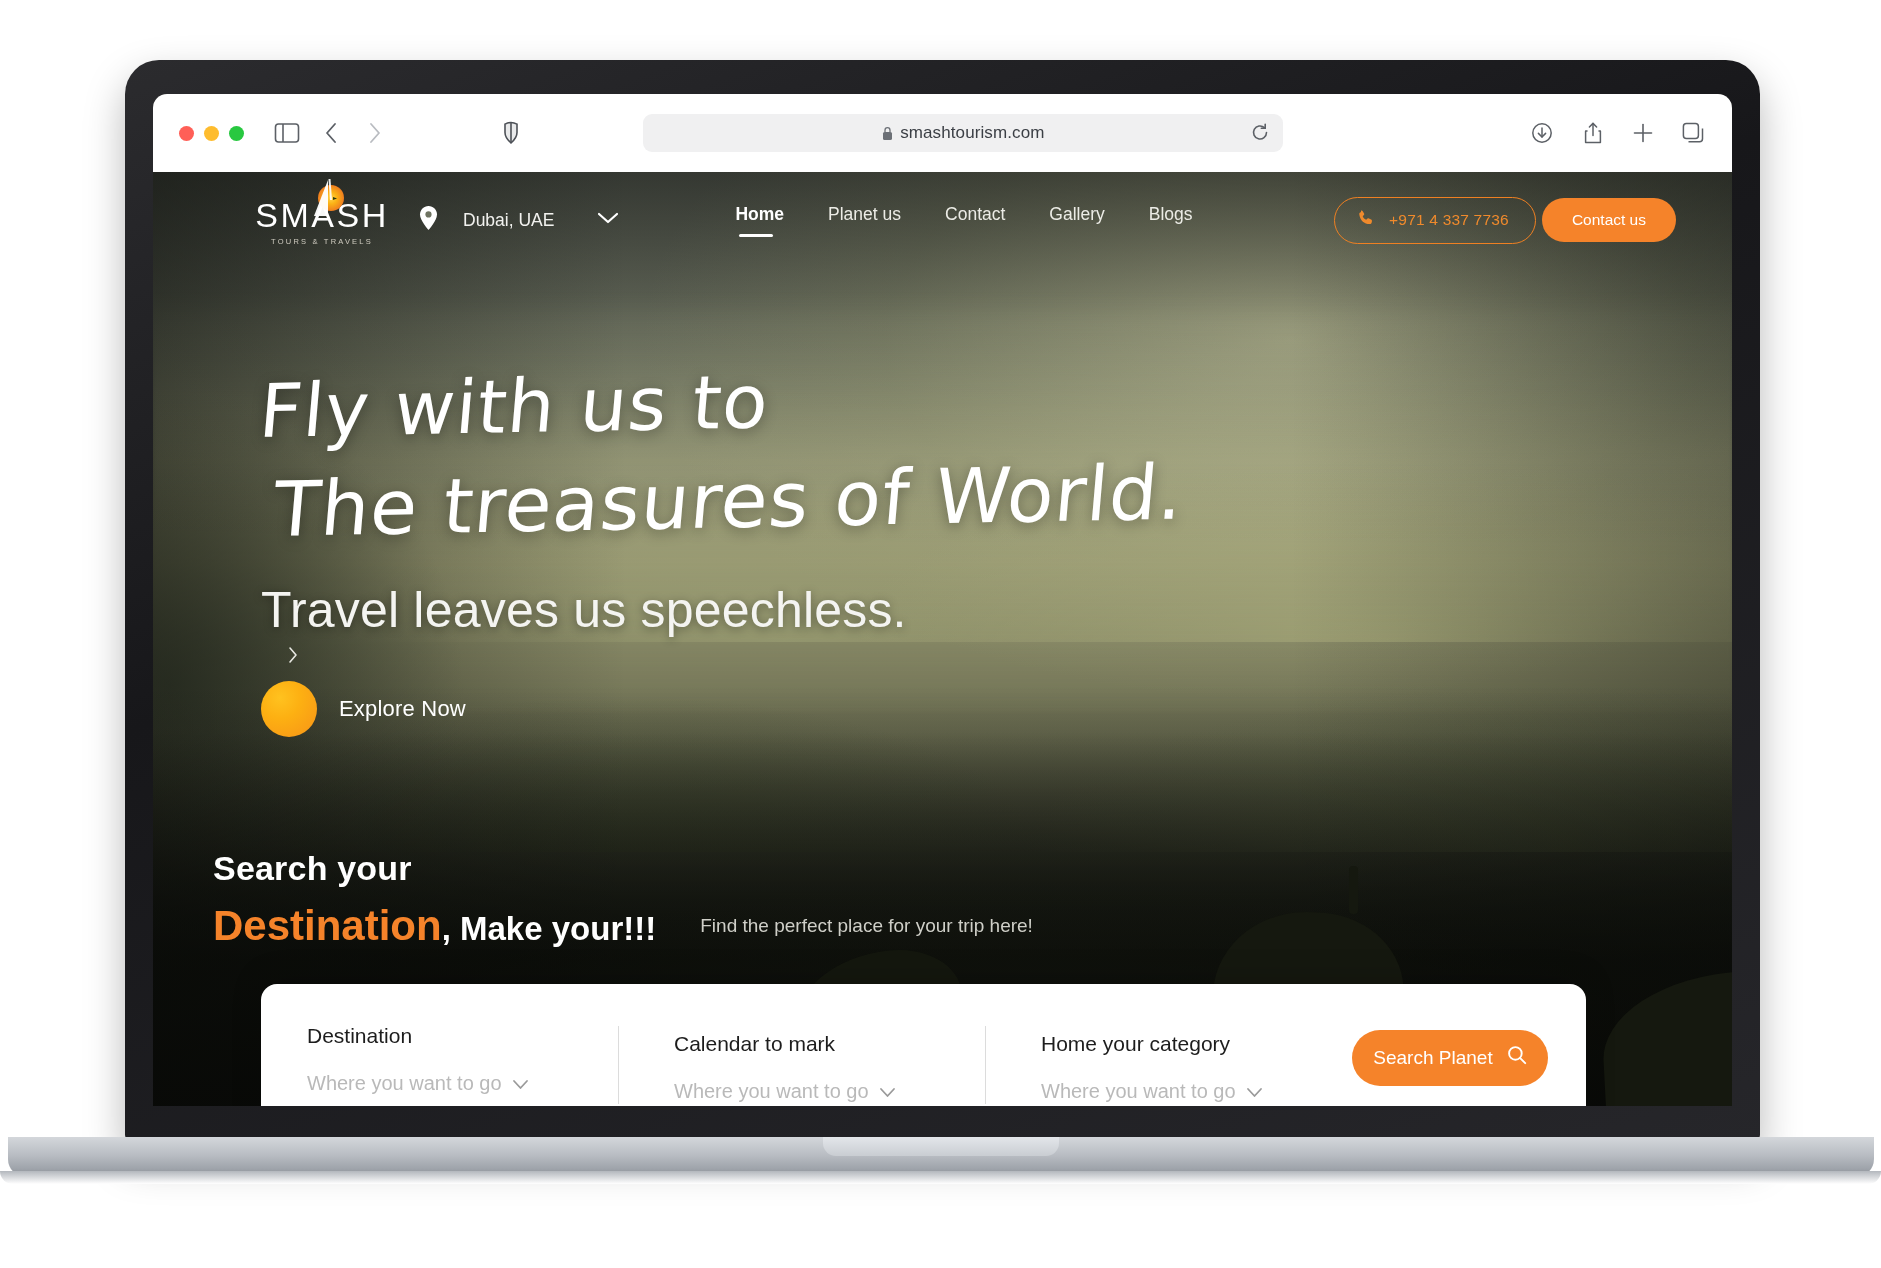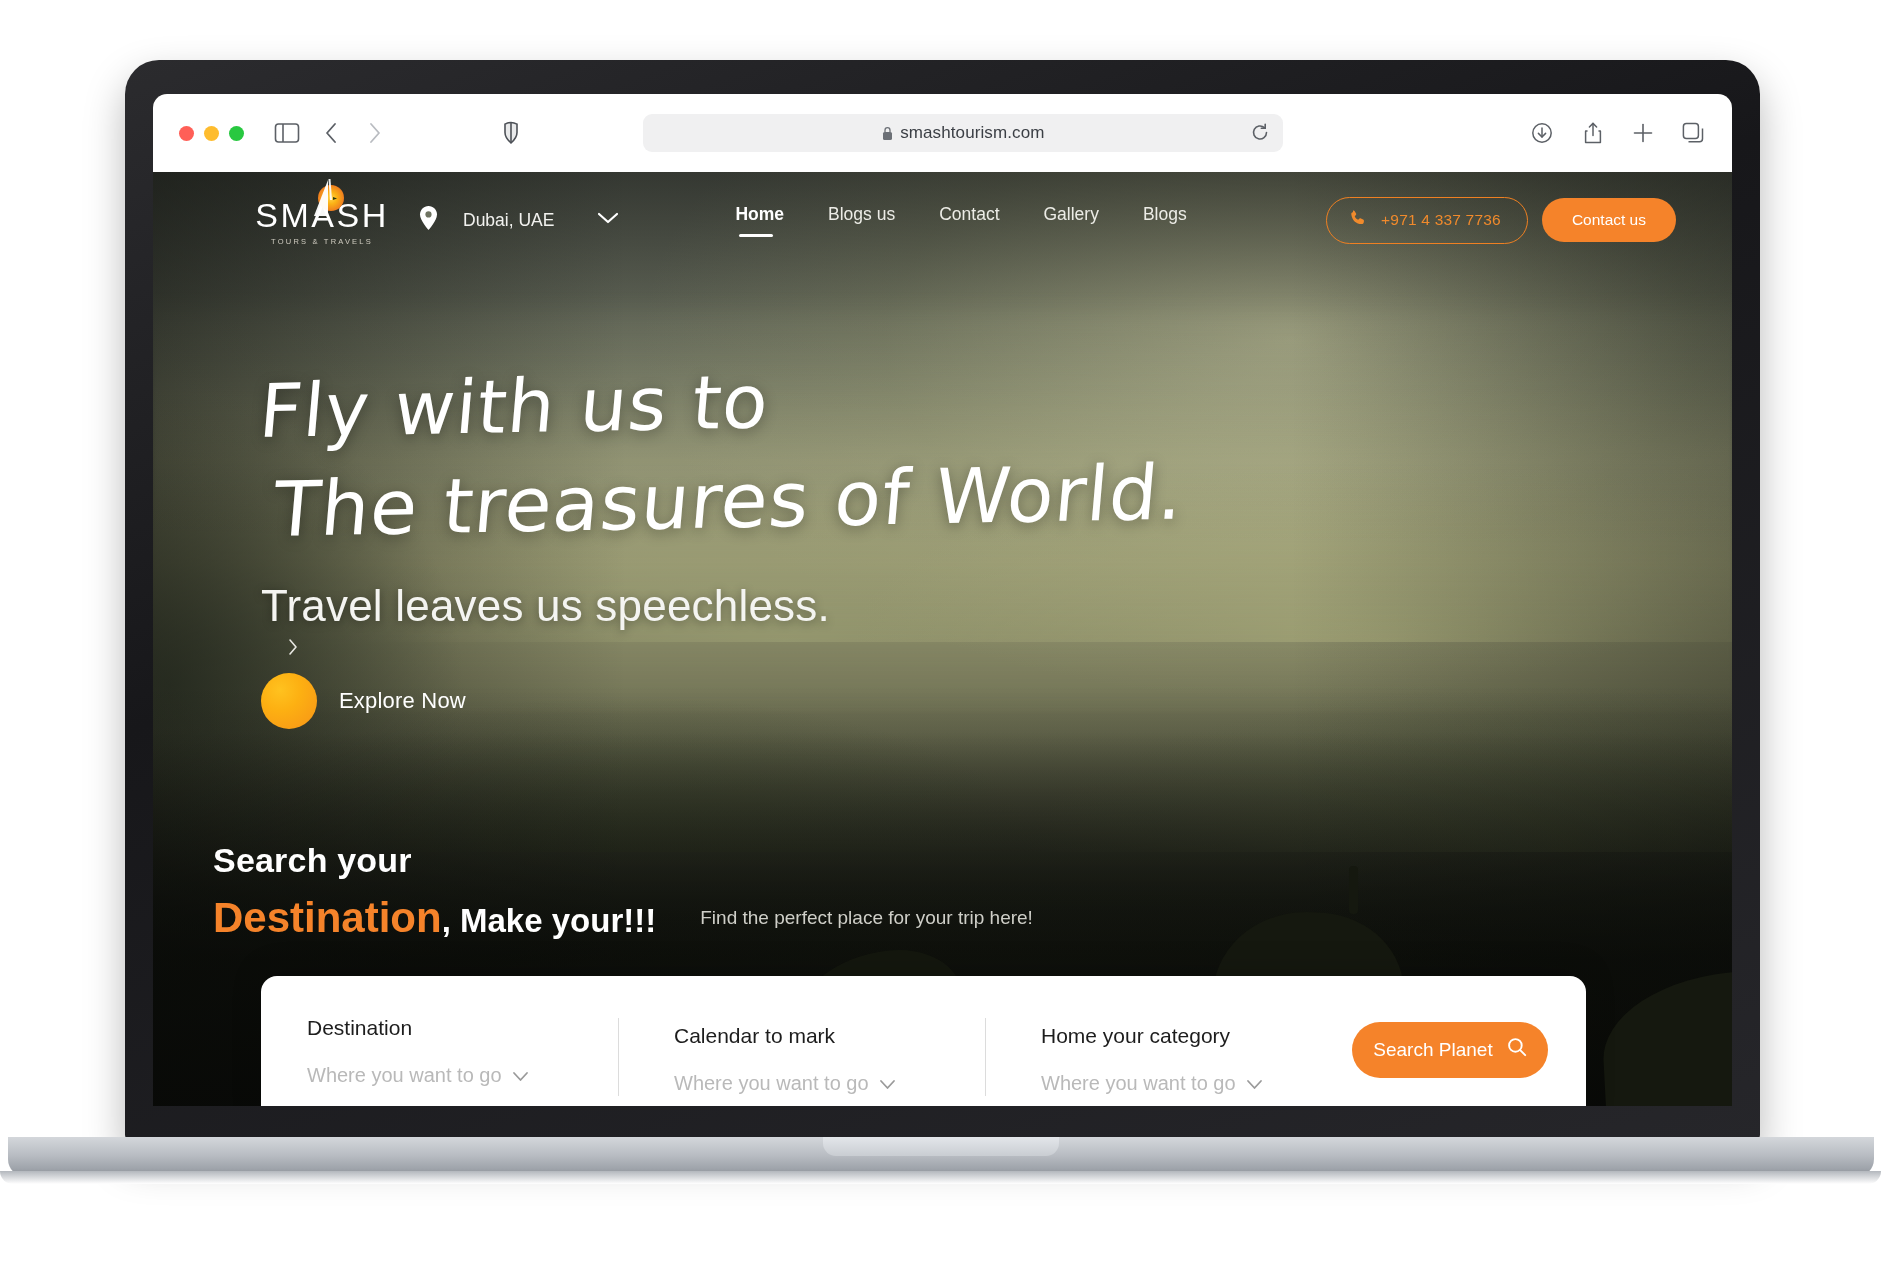--- a/index.html
+++ b/index.html
@@ -119,21 +119,21 @@
   .loc-label { font-size:17.5px; color:#f2f2ef; }
   .nav-links { display:flex; align-items:center; gap:44px; margin-left: 116px; }
   .nav-link {
     font-size: 17.5px; color:#ecece6; position:relative; padding-bottom:12px; cursor:pointer;
   }
   .nav-link.active { color:#fff; font-weight:700; }
   .nav-link.active::after {
     content:""; position:absolute; left:4px; bottom:0; width:34px; height:2.5px;
     background:#fff; border-radius:2px;
   }
-  .nav-right { display:flex; align-items:center; gap:14px; margin-left:auto; }
+  .nav-right { display:flex; align-items:center; gap:6px; margin-left:auto; }
   .phone-pill {
     display:flex; align-items:center; gap:13px;
     border:1.5px solid #ef8022; border-radius:28px; padding: 11px 26px 11px 22px;
     color:#f08a2c; font-size:15.5px; letter-spacing:.2px; cursor:pointer;
   }
   .contact-btn {
     background:#f5832a; color:#fff; border:none; border-radius:26px;
     padding: 13px 30px; font-size:15.5px; cursor:pointer;
     font-family:"Liberation Sans", sans-serif;
   }
@@ -142,21 +142,21 @@
   .hero { position:relative; z-index:5; padding-left: 108px; padding-top: 92px; }
   .script-line {
     font-family:"DejaVu Sans", sans-serif;
     color:#fff; font-weight:400; line-height: 1.02;
     font-size: 74px; letter-spacing: 1px;
     transform: skewX(-6deg) rotate(-1.1deg);
     text-shadow: 0 3px 14px rgba(0,0,0,.35);
   }
   .script-line.two { font-size: 76px; margin-top: 22px; margin-left: 14px; }
   .hero-sub {
-    margin-top: 46px; font-size: 44px; color:#f4f4f1; font-weight:400;
+    margin-top: 46px; font-size: 50px; color:#f4f4f1; font-weight:400;
     letter-spacing:.2px; text-shadow: 0 2px 10px rgba(0,0,0,.4);
   }
   .hero-chevron { margin-top: 6px; margin-left: 26px; color:#e8e8e2; }
   .explore-row { display:flex; align-items:center; gap:22px; margin-top: 12px; }
   .explore-circle {
     width: 56px; height:56px; border-radius:50%;
     background: radial-gradient(circle at 34% 30%, #ffc21f 0%, #fdb012 38%, #f79317 100%);
     cursor:pointer;
   }
   .explore-label { font-size:22px; color:#fff; letter-spacing:.2px; }
@@ -338,21 +338,21 @@
             <span class="loc-label">Dubai, UAE</span>
             <span style="margin-left:18px;">
               <svg width="22" height="14" viewBox="0 0 22 14" fill="none" stroke="#ffffff" stroke-width="2.2" stroke-linecap="round" stroke-linejoin="round">
                   <polyline points="2,3 11,11 20,3"></polyline>
                 </svg>
             </span>
           </div>
 
           <div class="nav-links">
             <span class="nav-link active">Home</span>
-            <span class="nav-link">Blogs us</span>
+            <span class="nav-link">Planet us</span>
             <span class="nav-link">Contact</span>
             <span class="nav-link">Gallery</span>
             <span class="nav-link">Blogs</span>
           </div>
 
           <div class="nav-right">
             <div class="phone-pill">
               <span>
                 <svg width="19" height="19" viewBox="0 0 20 20" fill="#f08a2c">
                   <path d="M4.2 1.6c.8-.2 1.6.2 2 .9l1.2 2.2c.4.7.2 1.5-.4 2l-1 .8c.7 1.7 2.1 3.1 3.8 3.8l.8-1c.5-.6 1.3-.8 2-.4l2.2 1.2c.7.4 1.1 1.2.9 2l-.3 1.3c-.2.9-1 1.5-1.9 1.5C7.4 15.9 3.1 11.6 2.4 5.4c-.1-.9.5-1.8 1.4-2l.4-.1z"></path>

